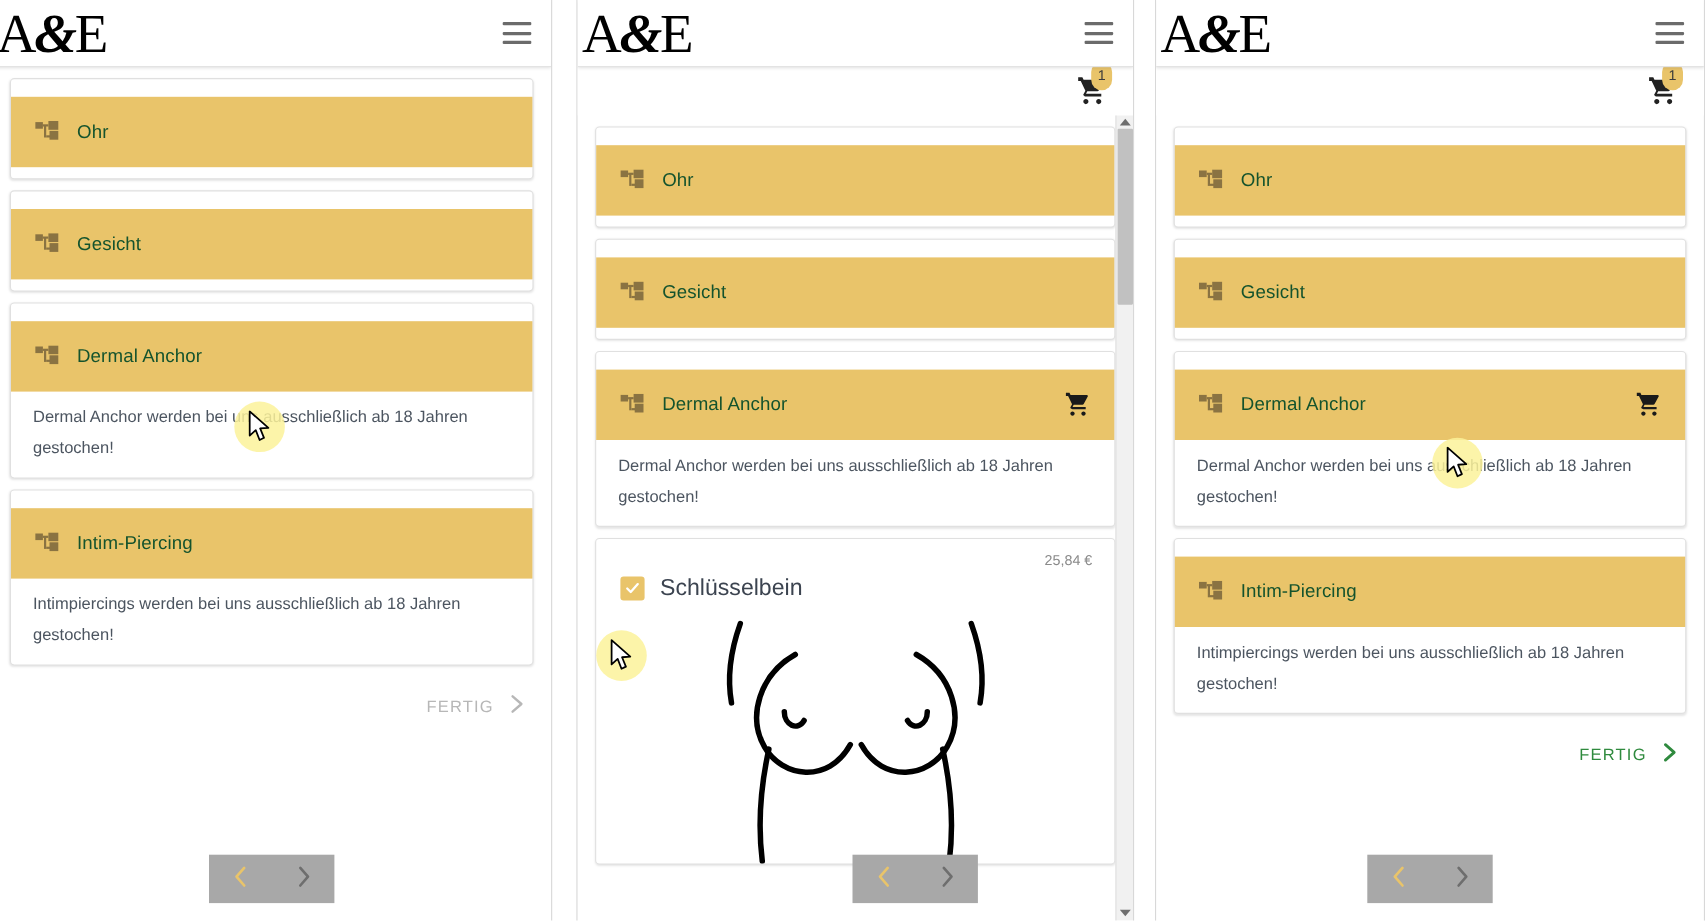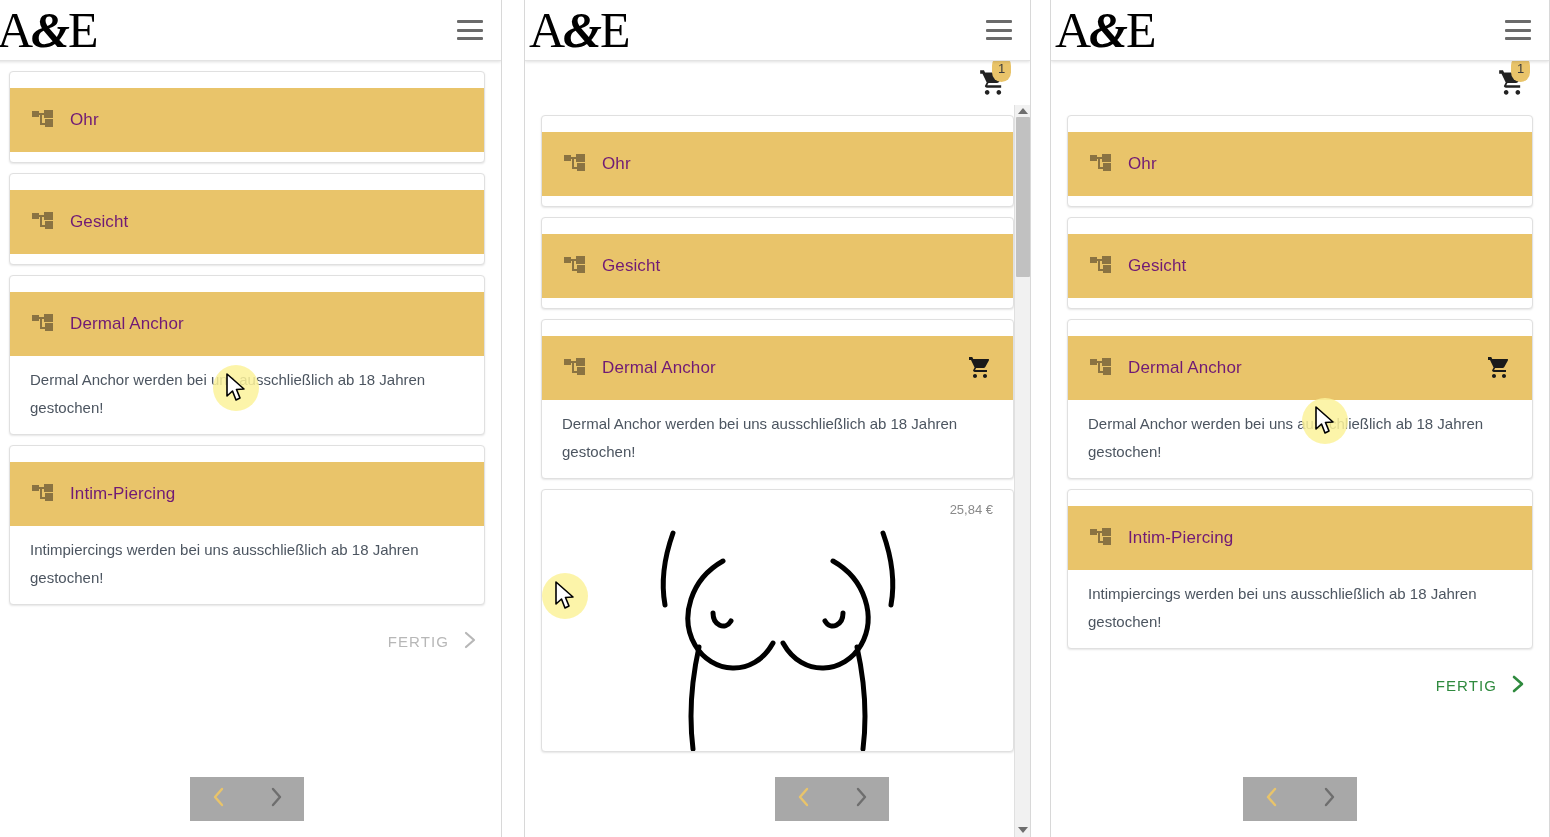--- a/index.html
+++ b/index.html
@@ -89,21 +89,21 @@
 
   .cat-bar {
     background: #e9c46a;
     height: 64px;
     display: flex; align-items: center;
     padding: 0 20px 0 22px;
     cursor: pointer;
   }
   .cat-bar .tree-ic { margin-right: 16px; flex: 0 0 auto; }
   .cat-bar .cat-label {
-    font-size: 17px; color: #701a75; font-weight: 400;
+    font-size: 17px; color: #14532d; font-weight: 400;
     letter-spacing: .1px;
   }
   .cat-bar .cart-ic { margin-left: auto; }
 
   .cat-note {
     font-size: 15px; line-height: 28px;
     color: #4c5560;
     padding: 10px 20px 2px 20px;
   }
 
@@ -353,20 +353,28 @@
             <svg class="ic" width="26" height="24" viewBox="0 0 24 24" fill="#1a1a1a">
                 <path d="M7 18c-1.1 0-2 .9-2 2s.9 2 2 2 2-.9 2-2-.9-2-2-2zM1 2v2h2l3.6 7.59-1.35 2.45C4.52 14.37 5.48 16 7 16h12v-2H7.42a.25.25 0 0 1-.22-.37L8.1 12h7.45c.75 0 1.41-.41 1.75-1.03l3.58-6.49A1 1 0 0 0 20 3H5.21l-.94-2H1zm16 16c-1.1 0-2 .9-2 2s.9 2 2 2 2-.9 2-2-.9-2-2-2z"></path>
               </svg>
           </span>
         </div>
         <div class="cat-note">Dermal Anchor werden bei uns ausschließlich ab 18 Jahren gestochen!</div>
       </div>
 
       <div class="card prod-card">
         <div class="price">25,84 €</div>
+        <div class="prod-head">
+          <span class="chk">
+            <svg width="16" height="16" viewBox="0 0 20 20" fill="none" stroke="#fff" stroke-width="2.6" stroke-linecap="round" stroke-linejoin="round">
+                <polyline points="4,10 8,14 16,5"></polyline>
+              </svg>
+          </span>
+          <span class="prod-name">Schlüsselbein</span>
+        </div>
         <div class="prod-art">
           <svg width="330" height="230" viewBox="0 0 330 230" fill="none" stroke="#000" stroke-width="5" stroke-linecap="round">
             <path d="M60 12 C50 40 48 62 52 84"></path>
             <path d="M270 12 C280 40 282 62 278 84"></path>
             <path d="M110 40 C78 58 66 96 82 124 C98 152 140 158 160 122"></path>
             <path d="M220 40 C252 58 264 96 248 124 C232 152 190 158 170 122"></path>
             <path d="M100 92 C100 104 112 110 118 100"></path>
             <path d="M230 92 C230 104 218 110 212 100"></path>
             <path d="M86 126 C78 162 76 196 80 228"></path>
             <path d="M244 126 C252 162 254 196 250 228"></path>

